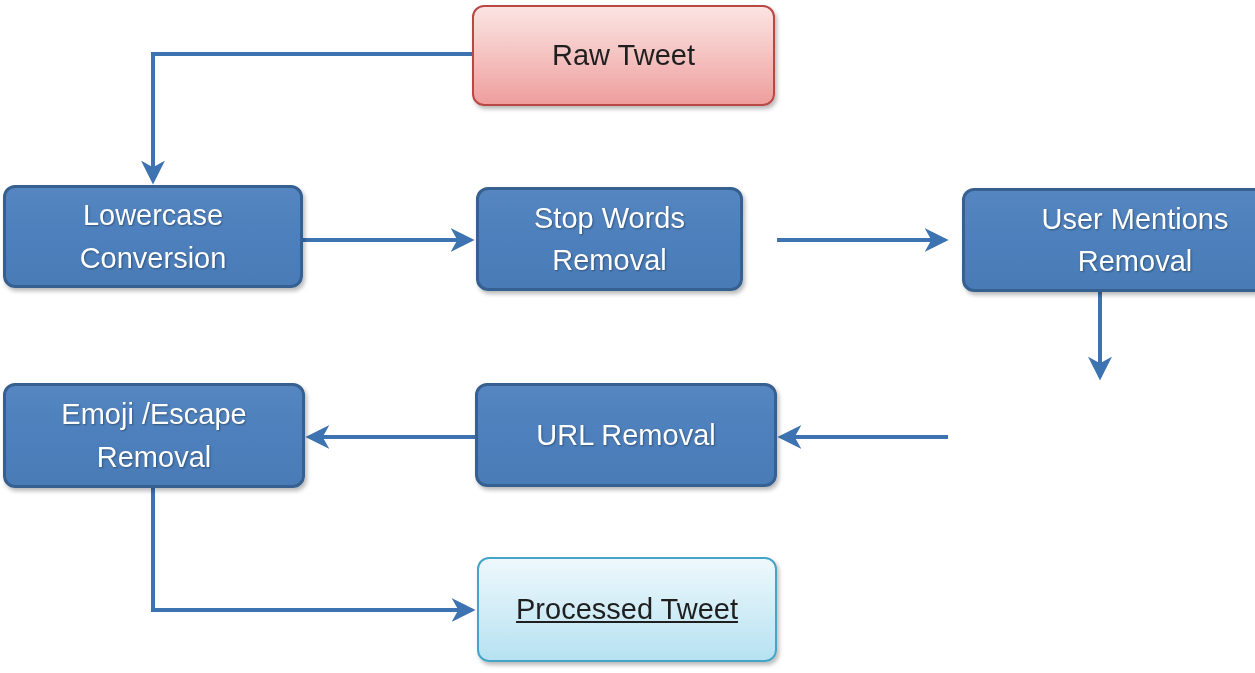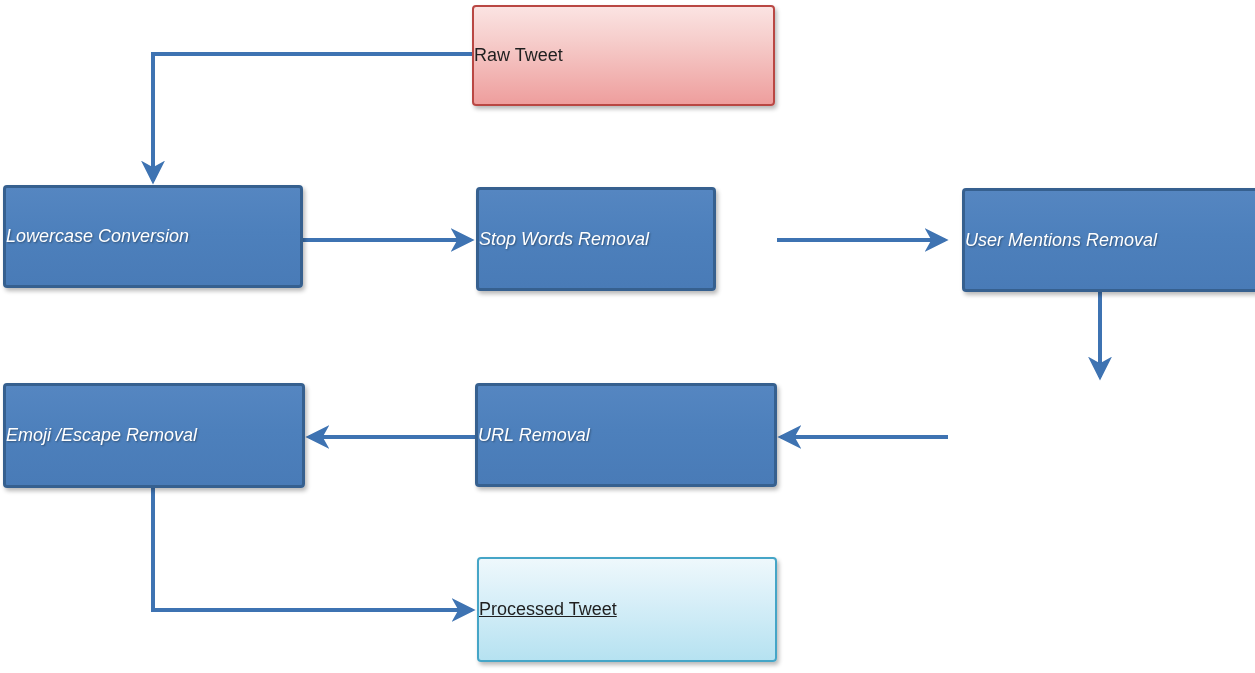--- a/index.html
+++ b/index.html
@@ -20,54 +20,53 @@
     left: 0;
     top: 0;
     width: 1255px;
     height: 673px;
     pointer-events: none;
   }
   .node {
     position: absolute;
     display: flex;
     align-items: center;
-    justify-content: flex-start;
+    justify-content: center;
     text-align: center;
     box-sizing: border-box;
-    border-radius: 4px;
-    font-size: 18px;
+    border-radius: 12px;
+    font-size: 29px;
     line-height: 1.45;
   }
   .node .label {
     display: inline-block;
     max-width: 225px;
   }
   .process {
     background: linear-gradient(180deg, #5586c1 0%, #4d80bc 45%, #497bb7 100%);
     border: 3px solid #36608f;
     color: #ffffff;
     text-shadow: 1px 1px 2px rgba(0,0,0,0.35);
     box-shadow: 2px 3px 4px rgba(0,0,0,0.28);
-    font-style: italic;
   }
   .start {
     background: linear-gradient(180deg, #fbe3e2 0%, #f6cdcb 35%, #ee9e9d 100%);
     border: 2px solid #b94743;
     color: #1f1f1f;
     box-shadow: 2px 3px 4px rgba(0,0,0,0.28);
   }
   .end {
     background: linear-gradient(180deg, #eef8fc 0%, #d8eff8 40%, #b6e2f1 100%);
     border: 2px solid #45a5c7;
     color: #1f1f1f;
     box-shadow: 2px 3px 4px rgba(0,0,0,0.28);
   }
   .node-raw       { left: 472px; top: 5px;   width: 303px; height: 101px; }
   .node-lower     { left: 3px;   top: 185px; width: 300px; height: 103px; }
-  .node-stop      { left: 476px; top: 187px; width: 240px; height: 104px; }
+  .node-stop      { left: 476px; top: 187px; width: 267px; height: 104px; }
   .node-user      { left: 950px; top: 188px; width: 346px; height: 104px; margin-left: 12px; }
   .node-punct     { left: 948px; top: 383px; width: 304px; height: 104px; }
   .node-url       { left: 475px; top: 383px; width: 302px; height: 104px; }
   .node-emoji     { left: 3px;   top: 383px; width: 302px; height: 105px; }
   .node-processed { left: 477px; top: 557px; width: 300px; height: 105px; text-decoration: underline; }
   .arrow-layer polyline {
     fill: none;
     stroke: #3e73b2;
     stroke-width: 4;
   }

